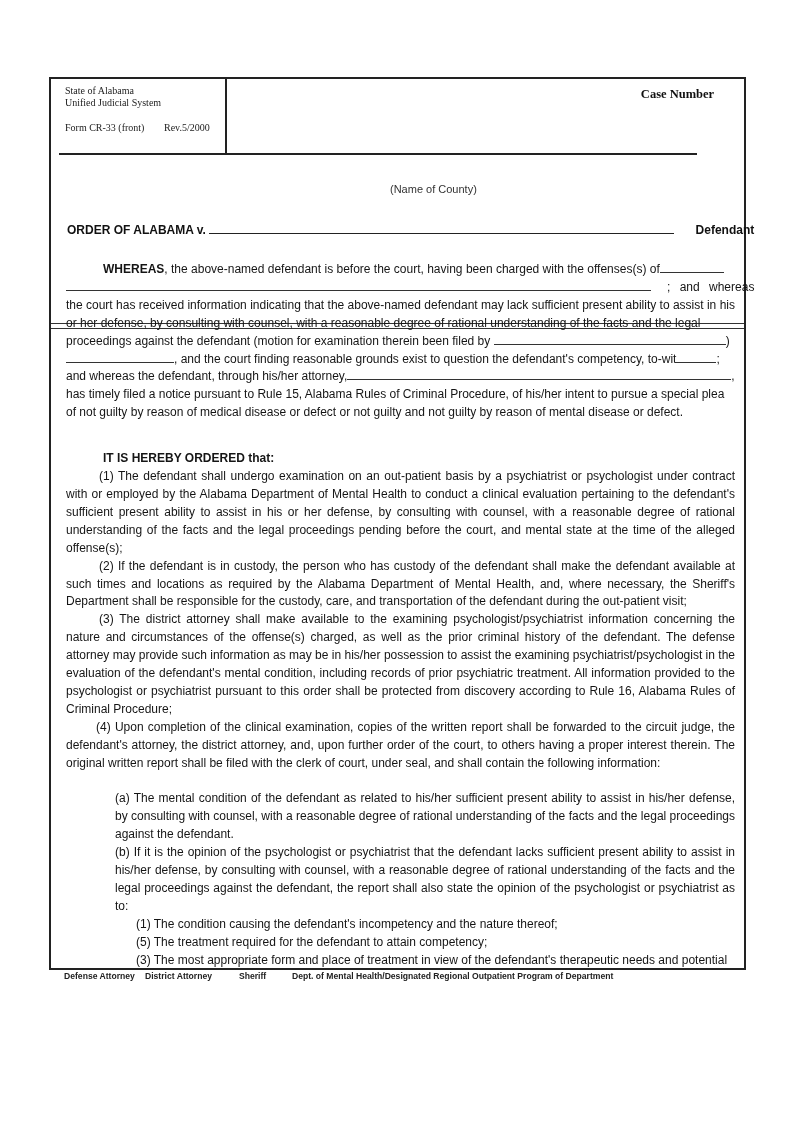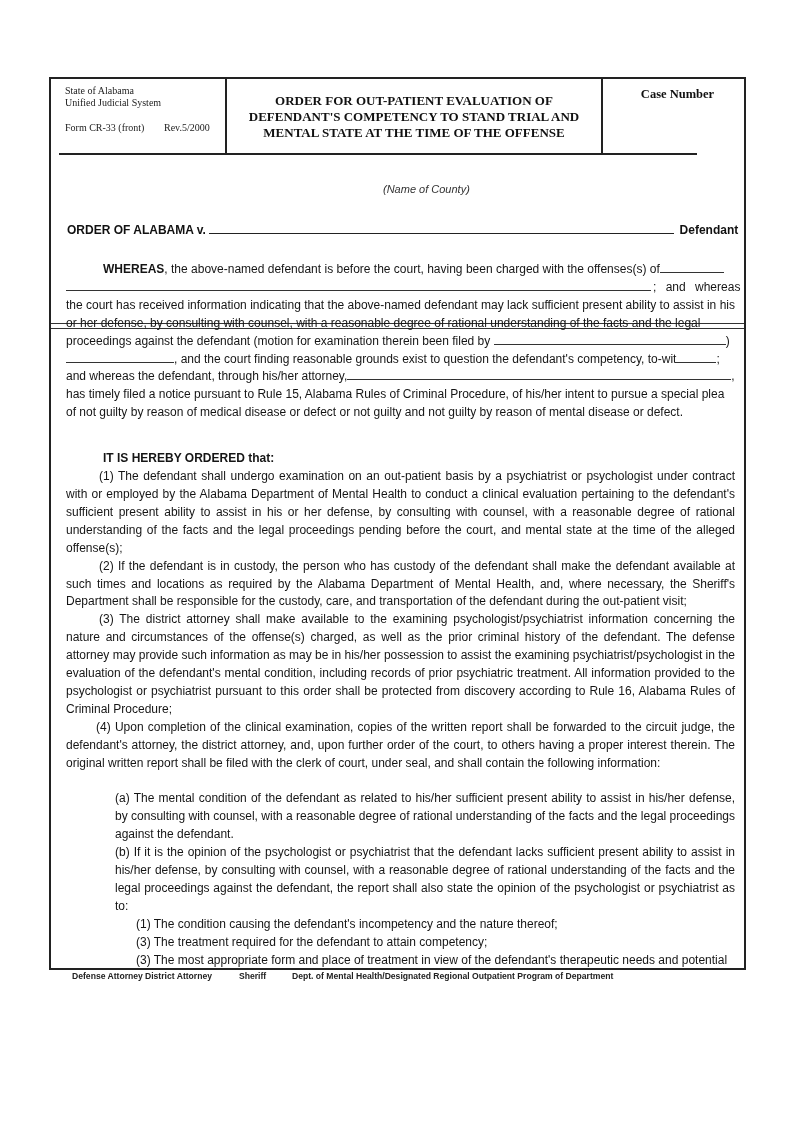--- a/index.html
+++ b/index.html
@@ -17,21 +17,21 @@
   .hdr-left .l4 { position:absolute; left:105px; top:43px; }
   .hdr-title { position:absolute; left:168px; top:0; width:374px; height:74px; border-right:2px solid #222; font-family:"Liberation Serif", serif; font-weight:bold; font-size:13px; line-height:16px; text-align:center; }
   .hdr-title .t { position:absolute; left:0; width:374px; }
   .hdr-case { position:absolute; left:544px; top:0; width:149px; height:74px; font-family:"Liberation Serif", serif; font-weight:bold; font-size:12.5px; text-align:center; }
   .hdr-case span { position:absolute; left:0; top:8px; width:149px; }
 
   
   .caption { position:absolute; left:0; top:76px; width:693px; height:94px; font-family:"Liberation Sans", sans-serif; font-weight:bold; font-size:12px; }
   .cap-line { position:absolute; white-space:nowrap; }
   .blank { display:inline-block; border-bottom:1px solid #222; vertical-align:baseline; }
-  .county-note { position:absolute; left:332px; top:28px; font-family:"Liberation Sans", sans-serif; font-style:italic; font-size:11px; font-weight:normal; color:#333; }
+  .county-note { position:absolute; left:339px; top:28px; font-family:"Liberation Sans", sans-serif; font-size:11px; font-weight:normal; color:#333; }
   .double-rule { position:absolute; left:0; top:168px; width:693px; height:4px; border-top:1px solid #333; border-bottom:1px solid #333; }
 
   
   .body-text { position:absolute; left:15px; top:182px; width:669px; font-family:"Liberation Sans", sans-serif; font-size:12px; line-height:17.9px; color:#151515; }
   .p { text-align:justify; margin:0; }
   .p.last { text-align-last:left; }
   .ind { display:inline-block; width:37px; }
   .ind2 { display:inline-block; width:33px; }
   .ind3 { display:inline-block; width:30px; }
   .b { font-weight:bold; }
@@ -52,43 +52,38 @@
 <div class="page">
   <div class="form-frame">
 
     <div class="header">
       <div class="hdr-left">
         <span class="l1">State of Alabama</span>
         <span class="l2">Unified Judicial System</span>
         <span class="l3">Form CR-33 (front)</span>
         <span class="l4">Rev.5/2000</span>
       </div>
-      <div class="hdr-title">
-        <span class="t" style="top:14px">ORDER FOR OUT-PATIENT EVALUATION OF</span>
-        <span class="t" style="top:30px">DEFENDANT'S COMPETENCY TO STAND TRIAL AND</span>
-        <span class="t" style="top:46px">MENTAL STATE AT THE TIME OF THE OFFENSE</span>
-      </div>
       <div class="hdr-case">
         <span>Case Number</span>
       </div>
     </div>
 
     <div class="caption">
       <span class="county-note">(Name of County)</span>
       <div class="cap-line" style="left:16px; top:68px;">
         <span>ORDER OF ALABAMA v.</span>
         <span class="blank" style="width:465px;"></span>
-        <span style="margin-left:2px">Defendant</span>
+        <span style="margin-left:18px">Defendant</span>
       </div>
       <div class="double-rule"></div>
     </div>
 
     <div class="body-text">
       <span class="line"><span class="ind"></span><span class="b">WHEREAS</span><span>, the above-named defendant is before the court, having been charged with the offenses(s) of</span><span class="u" style="width:64px"></span></span>
-      <span class="line"><span class="u" style="width:585px"></span><span style="margin-left:2px; word-spacing:6px">; and whereas</span></span>
+      <span class="line"><span class="u" style="width:585px"></span><span style="margin-left:16px; word-spacing:6px">; and whereas</span></span>
       <p class="p"><span>the court has received information indicating that the above-named defendant may lack sufficient present ability to assist in</span> <span>his or her defense, by consulting with counsel, with a reasonable degree of rational understanding of the facts and the legal</span></p>
       <span class="line"><span>proceedings against the defendant (motion for examination therein been filed by</span> <span class="u" style="width:232px"></span><span>)</span></span>
       <span class="line"><span class="u" style="width:108px"></span><span>, and the court finding reasonable grounds exist to question the defendant's competency, to-wit</span><span class="u" style="width:40px"></span><span>;</span></span>
       <span class="line"><span>and whereas the defendant, through his/her attorney,</span><span class="u" style="width:384px"></span><span>,</span></span>
       <span class="line">has timely filed a notice pursuant to Rule 15, Alabama Rules of Criminal Procedure, of his/her intent to pursue a special plea</span>
       <span class="line">of not guilty by reason of medical disease or defect or not guilty and not guilty by reason of mental disease or defect.</span>
 
       <div class="gap"></div>
       <div class="gap" style="height:10px"></div>
 
@@ -96,24 +91,24 @@
       <p class="p last"><span class="ind2"></span><span>(1) The defendant shall undergo examination on an out-patient basis by a psychiatrist or psychologist under contract with or employed by the Alabama Department of Mental Health to conduct a clinical evaluation pertaining to the defendant's sufficient present ability to assist in his or her defense, by consulting with counsel, with a reasonable degree of rational understanding of the facts and the legal proceedings pending before the court, and mental state at the time of the alleged offense(s);</span></p>
       <p class="p last"><span class="ind2"></span><span>(2) If the defendant is in custody, the person who has custody of the defendant shall make the defendant available at such times and locations as required by the Alabama Department of Mental Health, and, where necessary, the Sheriff's Department shall be responsible for the custody, care, and transportation of the defendant during the out-patient visit;</span></p>
       <p class="p last"><span class="ind2"></span><span>(3) The district attorney shall make available to the examining psychologist/psychiatrist information concerning the nature and circumstances of the offense(s) charged, as well as the prior criminal history of the defendant. The defense attorney may provide such information as may be in his/her possession to assist the examining psychiatrist/psychologist in the evaluation of the defendant's mental condition, including records of prior psychiatric treatment. All information provided to the psychologist or psychiatrist pursuant to this order shall be protected from discovery according to Rule 16, Alabama Rules of Criminal Procedure;</span></p>
       <p class="p last"><span class="ind3"></span><span>(4) Upon completion of the clinical examination, copies of the written report shall be forwarded to the circuit judge, the defendant's attorney, the district attorney, and, upon further order of the court, to others having a proper interest therein. The original written report shall be filed with the clerk of court, under seal, and shall contain the following information:</span></p>
 
       <div class="gap"></div>
 
       <p class="p last sub">(a) The mental condition of the defendant as related to his/her sufficient present ability to assist in his/her defense, by consulting with counsel, with a reasonable degree of rational understanding of the facts and the legal proceedings against the defendant.</p>
       <p class="p last sub">(b) If it is the opinion of the psychologist or psychiatrist that the defendant lacks sufficient present ability to assist in his/her defense, by consulting with counsel, with a reasonable degree of rational understanding of the facts and the legal proceedings against the defendant, the report shall also state the opinion of the psychologist or psychiatrist as to:</p>
       <div class="subsub">(1) The condition causing the defendant's incompetency and the nature thereof;</div>
-      <div class="subsub">(3) The treatment required for the defendant to attain competency;</div>
+      <div class="subsub">(5) The treatment required for the defendant to attain competency;</div>
       <div class="subsub" style="white-space:nowrap">(3) The most appropriate form and place of treatment in view of the defendant's therapeutic needs and potential</div>
     </div>
   </div>
 
   <div class="dist">
-    <span style="left:12px">Defense Attorney</span>
+    <span style="left:4px">Defense Attorney</span>
     <span style="left:85px">District Attorney</span>
     <span style="left:179px">Sheriff</span>
     <span style="left:232px">Dept. of Mental Health/Designated Regional Outpatient Program of Department</span>
   </div>
 </div>
 
 </body></html>

